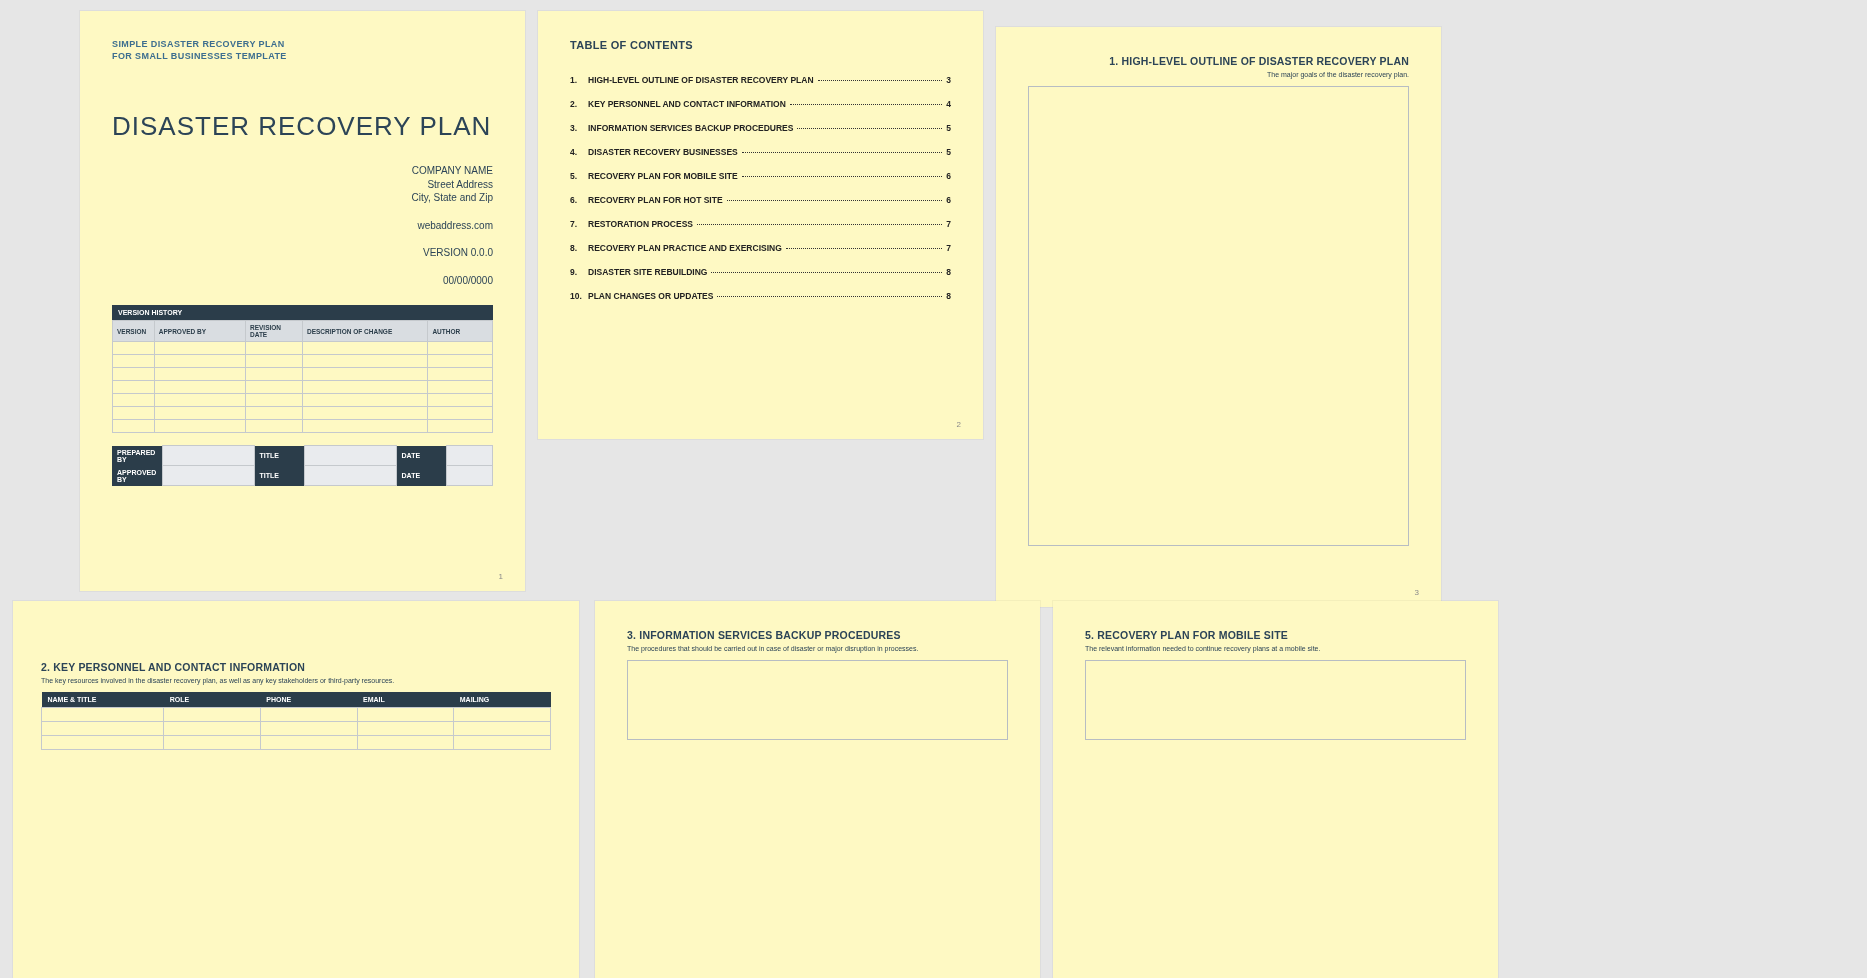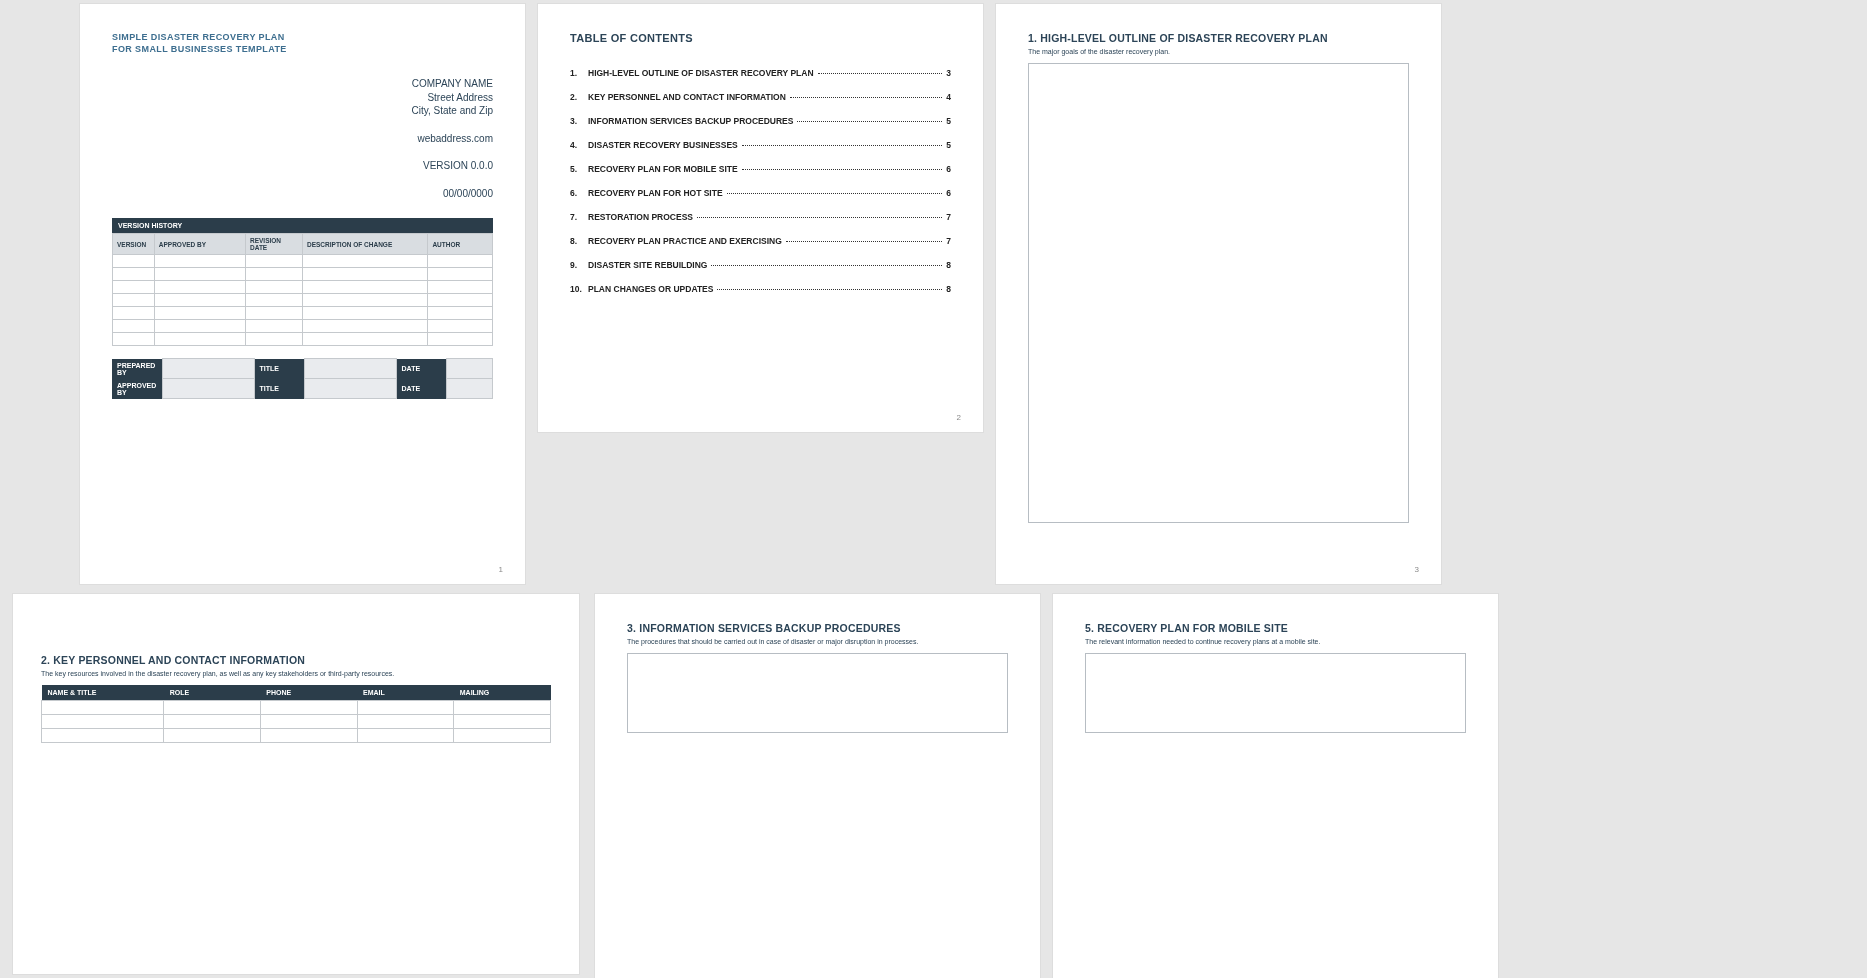--- a/index.html
+++ b/index.html
@@ -1,21 +1,21 @@
 <!DOCTYPE html>
 <html><head>
 <meta charset="utf-8">
 <style>
 * { box-sizing: border-box; margin: 0; padding: 0; }
 body { background: #e6e6e6; font-family: Arial, Helvetica, sans-serif; padding: 0; }
 .canvas { width: 1867px; height: 978px; position: relative; overflow: hidden; }
-.page { position: absolute; background: #ffffff; box-shadow: 0 0 0 1px rgba(0,0,0,.04); padding: 28px 32px; }
+.page { position: absolute; background: #fef9c3; box-shadow: 0 0 0 1px rgba(0,0,0,.04); padding: 28px 32px; margin-top: 7px; }
 .page1 { left: 80px; top: 4px; width: 445px; height: 580px; }
 .page2 { left: 538px; top: 4px; width: 445px; height: 428px; }
-.page3 { left: 996px; top: 4px; width: 445px; height: 580px; }
+.page3 { left: 996px; top: 20px; width: 445px; height: 580px; text-align: right; }
 .page4 { left: 13px;  top: 594px; width: 566px; height: 380px; padding: 60px 28px 20px 28px; }
 .page5 { left: 595px; top: 594px; width: 445px; height: 388px; }
 .page6 { left: 1053px; top: 594px; width: 445px; height: 388px; }
 
 .smallhdr { color:#3d6e8f; font-size: 9px; letter-spacing: .4px; font-weight:700; line-height: 1.3; font-family: Arial, Helvetica, sans-serif; }
 .bigtitle { color:#2c4457; font-size: 26px; font-weight:400; letter-spacing: 1px; margin-top: 50px; line-height: 1.15; font-family: Arial, Helvetica, sans-serif; }
 .meta { color:#2c4457; font-size: 10px; margin-top: 22px; line-height: 1.35; }
 .meta div { margin-top: 0; text-align: right; }
 .meta .gap { margin-top: 14px; }
 .verhead { background:#2b3d4a; color:#fff; font-size: 7px; font-weight:700; padding:4px 6px; margin-top: 18px; }
@@ -44,20 +44,21 @@
 table.k td { border:1px solid #c5c9cd; height: 14px; }
 </style>
 </head>
 <body>
 
 <div class="canvas">
 
   <div class="page page1">
     <div class="smallhdr">SIMPLE DISASTER RECOVERY PLAN</div>
     <div class="smallhdr">FOR SMALL BUSINESSES TEMPLATE</div>
+    <div class="bigtitle">DISASTER RECOVERY PLAN</div>
     <div class="meta">
       <div>COMPANY NAME</div>
       <div>Street Address</div>
       <div>City, State and Zip</div>
       <div class="gap">webaddress.com</div>
       <div class="gap">VERSION 0.0.0</div>
       <div class="gap">00/00/0000</div>
     </div>
     <div class="verhead">VERSION HISTORY</div>
     <table class="v">

